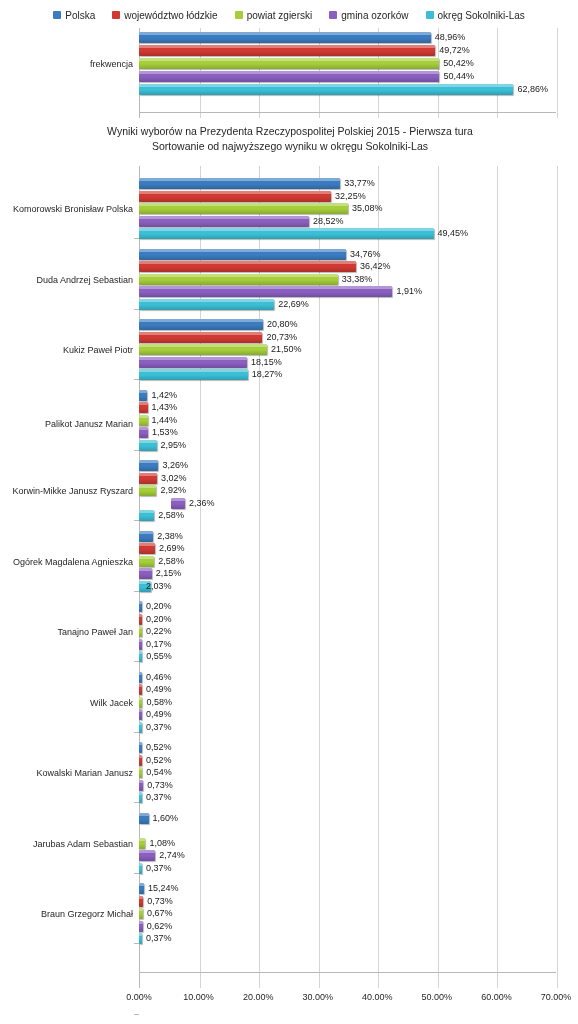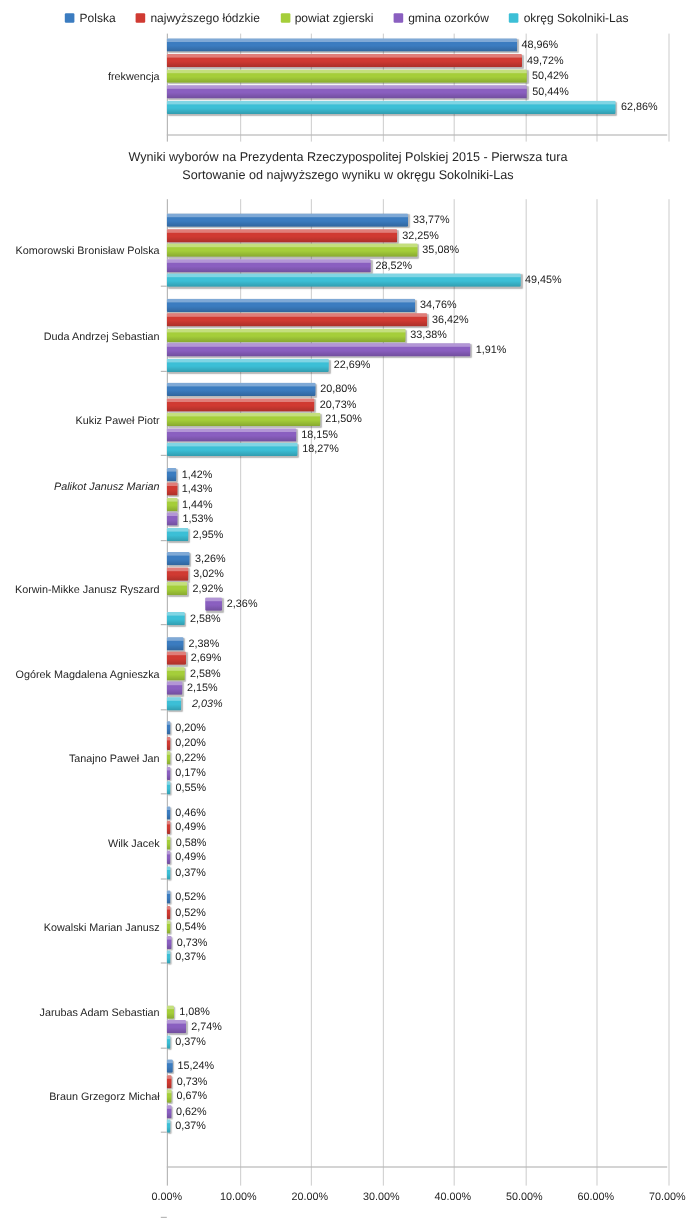--- a/index.html
+++ b/index.html
@@ -158,21 +158,21 @@
 </head>
 <body>
 
 <div id="legend">
     <div class="legend-item">
       <span class="legend-swatch" style="background: rgb(59, 124, 192);"></span>
       <span>Polska</span>
     </div>
     <div class="legend-item">
       <span class="legend-swatch" style="background: rgb(208, 58, 50);"></span>
-      <span>najwyższego łódzkie</span>
+      <span>województwo łódzkie</span>
     </div>
     <div class="legend-item">
       <span class="legend-swatch" style="background: rgb(165, 206, 58);"></span>
       <span>powiat zgierski</span>
     </div>
     <div class="legend-item">
       <span class="legend-swatch" style="background: rgb(138, 95, 192);"></span>
       <span>gmina ozorków</span>
     </div>
     <div class="legend-item">
@@ -295,21 +295,21 @@
       <div class="bar-row" style="top: 37.8px; width: 417px;">
         <div class="bar" title="gmina ozorków: 18,15%" style="width: 108.122px; background: linear-gradient(rgb(138, 95, 192) 0%, rgb(138, 95, 192) 55%, rgba(0, 0, 0, 0.18) 100%), rgb(138, 95, 192);"></div>
         <div class="bar-value" style="left: 108.122px;">18,15%</div>
       </div>
       <div class="bar-row" style="top: 50.4px; width: 417px;">
         <div class="bar" title="okręg Sokolniki-Las: 18,27%" style="width: 108.837px; background: linear-gradient(rgb(60, 191, 214) 0%, rgb(60, 191, 214) 55%, rgba(0, 0, 0, 0.18) 100%), rgb(60, 191, 214);"></div>
         <div class="bar-value" style="left: 108.837px;">18,27%</div>
       </div>
     </div>
     <div class="group" style="top: 223.5px; height: 70.5px;">
-      <div class="group-label" style="top: 10px; font-style: italic;">Palikot Janusz Marian</div>
+      <div class="group-label" style="top: 29px;">Palikot Janusz Marian</div>
       <div class="bar-row" style="top: 0px; width: 417px;">
         <div class="bar" title="Polska: 1,42%" style="width: 8.45914px; background: linear-gradient(rgb(59, 124, 192) 0%, rgb(59, 124, 192) 55%, rgba(0, 0, 0, 0.18) 100%), rgb(59, 124, 192);"></div>
         <div class="bar-value" style="left: 8.45914px;">1,42%</div>
       </div>
       <div class="bar-row" style="top: 12.6px; width: 417px;">
         <div class="bar" title="województwo łódzkie: 1,43%" style="width: 8.51871px; background: linear-gradient(rgb(208, 58, 50) 0%, rgb(208, 58, 50) 55%, rgba(0, 0, 0, 0.18) 100%), rgb(208, 58, 50);"></div>
         <div class="bar-value" style="left: 8.51871px;">1,43%</div>
       </div>
       <div class="bar-row" style="top: 25.2px; width: 417px;">
         <div class="bar" title="powiat zgierski: 1,44%" style="width: 8.57829px; background: linear-gradient(rgb(165, 206, 58) 0%, rgb(165, 206, 58) 55%, rgba(0, 0, 0, 0.18) 100%), rgb(165, 206, 58);"></div>
@@ -360,21 +360,21 @@
       <div class="bar-row" style="top: 25.2px; width: 417px;">
         <div class="bar" title="powiat zgierski: 2,58%" style="width: 15.3694px; background: linear-gradient(rgb(165, 206, 58) 0%, rgb(165, 206, 58) 55%, rgba(0, 0, 0, 0.18) 100%), rgb(165, 206, 58);"></div>
         <div class="bar-value" style="left: 15.3694px;">2,58%</div>
       </div>
       <div class="bar-row" style="top: 37.8px; width: 417px;">
         <div class="bar" title="gmina ozorków: 2,15%" style="width: 12.8079px; background: linear-gradient(rgb(138, 95, 192) 0%, rgb(138, 95, 192) 55%, rgba(0, 0, 0, 0.18) 100%), rgb(138, 95, 192);"></div>
         <div class="bar-value" style="left: 12.8079px;">2,15%</div>
       </div>
       <div class="bar-row" style="top: 50.4px; width: 417px;">
         <div class="bar" title="okręg Sokolniki-Las: 2,03%" style="width: 12.093px; background: linear-gradient(rgb(60, 191, 214) 0%, rgb(60, 191, 214) 55%, rgba(0, 0, 0, 0.18) 100%), rgb(60, 191, 214);"></div>
-        <div class="bar-value" style="left: 17px; font-style: italic;">2,03%</div>
+        <div class="bar-value" style="left: 3px;">2,03%</div>
       </div>
     </div>
     <div class="group" style="top: 435px; height: 70.5px;">
       <div class="group-label" style="top: 26px;">Tanajno Paweł Jan</div>
       <div class="bar-row" style="top: 0px; width: 417px;">
         <div class="bar" title="Polska: 0,20%" style="width: 3px; background: linear-gradient(rgb(59, 124, 192) 0%, rgb(59, 124, 192) 55%, rgba(0, 0, 0, 0.18) 100%), rgb(59, 124, 192);"></div>
         <div class="bar-value" style="left: 3px;">0,20%</div>
       </div>
       <div class="bar-row" style="top: 12.6px; width: 417px;">
         <div class="bar" title="województwo łódzkie: 0,20%" style="width: 3px; background: linear-gradient(rgb(208, 58, 50) 0%, rgb(208, 58, 50) 55%, rgba(0, 0, 0, 0.18) 100%), rgb(208, 58, 50);"></div>
@@ -434,20 +434,24 @@
         <div class="bar" title="gmina ozorków: 0,73%" style="width: 4.34871px; background: linear-gradient(rgb(138, 95, 192) 0%, rgb(138, 95, 192) 55%, rgba(0, 0, 0, 0.18) 100%), rgb(138, 95, 192);"></div>
         <div class="bar-value" style="left: 4.34871px;">0,73%</div>
       </div>
       <div class="bar-row" style="top: 50.4px; width: 417px;">
         <div class="bar" title="okręg Sokolniki-Las: 0,37%" style="width: 3px; background: linear-gradient(rgb(60, 191, 214) 0%, rgb(60, 191, 214) 55%, rgba(0, 0, 0, 0.18) 100%), rgb(60, 191, 214);"></div>
         <div class="bar-value" style="left: 3px;">0,37%</div>
       </div>
     </div>
     <div class="group" style="top: 646.5px; height: 70.5px;">
       <div class="group-label" style="top: 26px;">Jarubas Adam Sebastian</div>
+      <div class="bar-row" style="top: 0px; width: 417px;">
+        <div class="bar" title="Polska: 1,60%" style="width: 9.53143px; background: linear-gradient(rgb(59, 124, 192) 0%, rgb(59, 124, 192) 55%, rgba(0, 0, 0, 0.18) 100%), rgb(59, 124, 192);"></div>
+        <div class="bar-value" style="left: 9.53143px;">1,60%</div>
+      </div>
       <div class="bar-row" style="top: 25.2px; width: 417px;">
         <div class="bar" title="powiat zgierski: 1,08%" style="width: 6.43371px; background: linear-gradient(rgb(165, 206, 58) 0%, rgb(165, 206, 58) 55%, rgba(0, 0, 0, 0.18) 100%), rgb(165, 206, 58);"></div>
         <div class="bar-value" style="left: 6.43371px;">1,08%</div>
       </div>
       <div class="bar-row" style="top: 37.8px; width: 417px;">
         <div class="bar" title="gmina ozorków: 2,74%" style="width: 16.3226px; background: linear-gradient(rgb(138, 95, 192) 0%, rgb(138, 95, 192) 55%, rgba(0, 0, 0, 0.18) 100%), rgb(138, 95, 192);"></div>
         <div class="bar-value" style="left: 16.3226px;">2,74%</div>
       </div>
       <div class="bar-row" style="top: 50.4px; width: 417px;">
         <div class="bar" title="okręg Sokolniki-Las: 0,37%" style="width: 3px; background: linear-gradient(rgb(60, 191, 214) 0%, rgb(60, 191, 214) 55%, rgba(0, 0, 0, 0.18) 100%), rgb(60, 191, 214);"></div>

